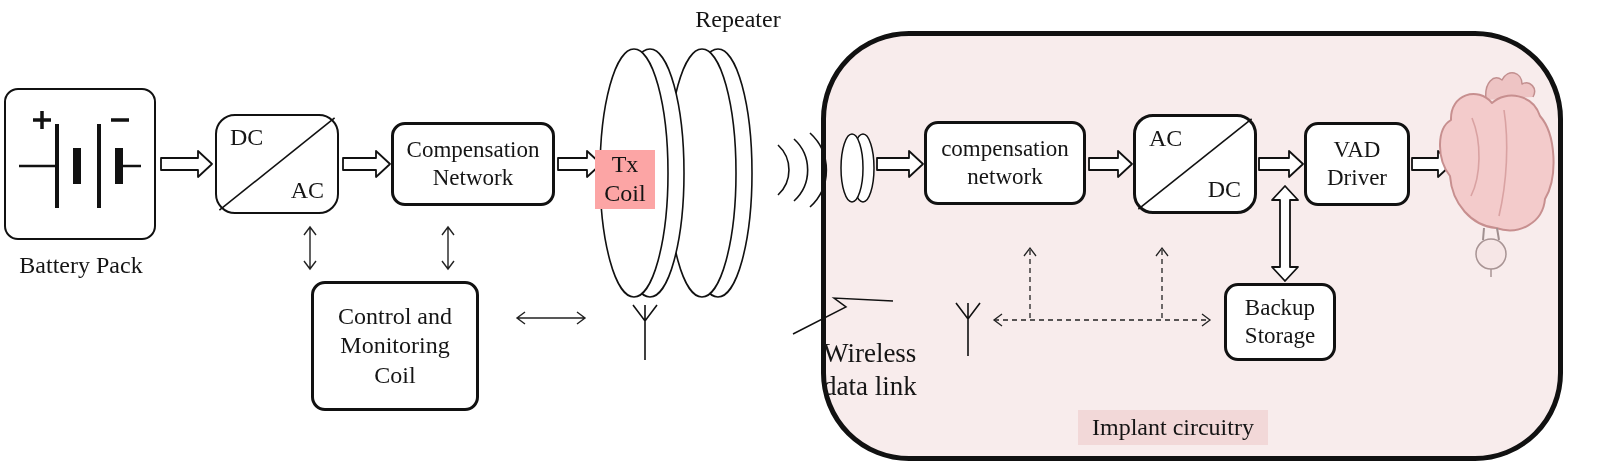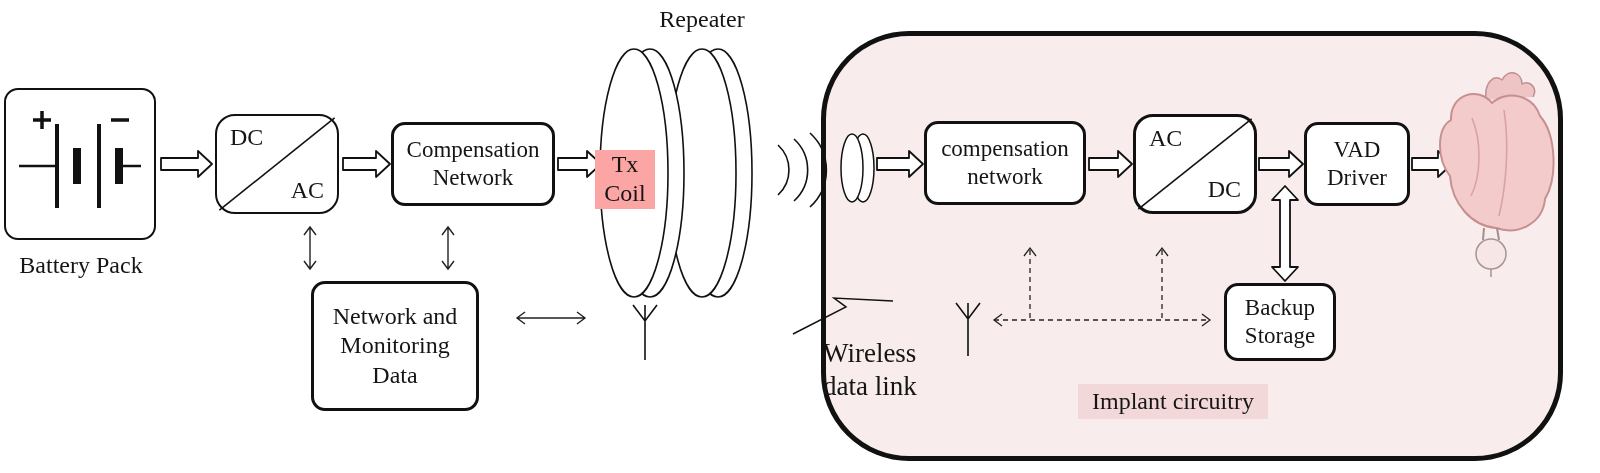--- a/index.html
+++ b/index.html
@@ -109,37 +109,37 @@
   <div class="box conv" style="left:215px;top:114px;width:124px;height:100px;border-width:2.5px">
     <svg class="diag" viewBox="0 0 100 100" preserveAspectRatio="none">
       <line x1="2" y1="98" x2="98" y2="2" stroke="#111" stroke-width="1.6" vector-effect="non-scaling-stroke"></line>
     </svg>
     <span class="corner tl">DC</span>
     <span class="corner br">AC</span>
   </div>
 
   <div class="box" style="left:391px;top:122px;width:164px;height:84px;border-width:3.5px">Compensation Network</div>
 
-  <div class="box" style="left:311px;top:281px;width:168px;height:130px;border-width:3.5px;font-size:24px">Network and Monitoring Data</div>
+  <div class="box" style="left:311px;top:281px;width:168px;height:130px;border-width:3.5px;font-size:24px">Control and Monitoring Coil</div>
 
   <div class="label" style="left:595px;top:150px;width:60px;background:#fca5a5">Tx Coil</div>
-  <div class="label" style="left:650px;top:5px;width:104px">Repeater</div>
+  <div class="label" style="left:686px;top:5px;width:104px">Repeater</div>
 
 
   <div class="box" style="left:924px;top:121px;width:162px;height:84px;border-width:3.5px">compensation network</div>
 
   <div class="box conv" style="left:1133px;top:114px;width:124px;height:100px;border-width:3px">
     <svg class="diag" viewBox="0 0 100 100" preserveAspectRatio="none">
       <line x1="2" y1="98" x2="98" y2="2" stroke="#111" stroke-width="1.6" vector-effect="non-scaling-stroke"></line>
     </svg>
     <span class="corner tl">AC</span>
     <span class="corner br">DC</span>
   </div>
 
   <div class="box" style="left:1224px;top:283px;width:112px;height:78px;border-width:3.5px">Backup Storage</div>
 
   <div class="box" style="left:1304px;top:122px;width:106px;height:84px;border-width:3.5px">VAD Driver</div>
 
-  <div class="caption" style="left:1078px;top:384px">Implant circuitry</div>
+  <div class="caption" style="left:1078px;top:410px">Implant circuitry</div>
 
   <div class="label" style="left:823px;top:337px;width:108px;font-size:27px;text-align:left;z-index:2">Wireless data link</div>
 
 </div>
 
 </body></html>

